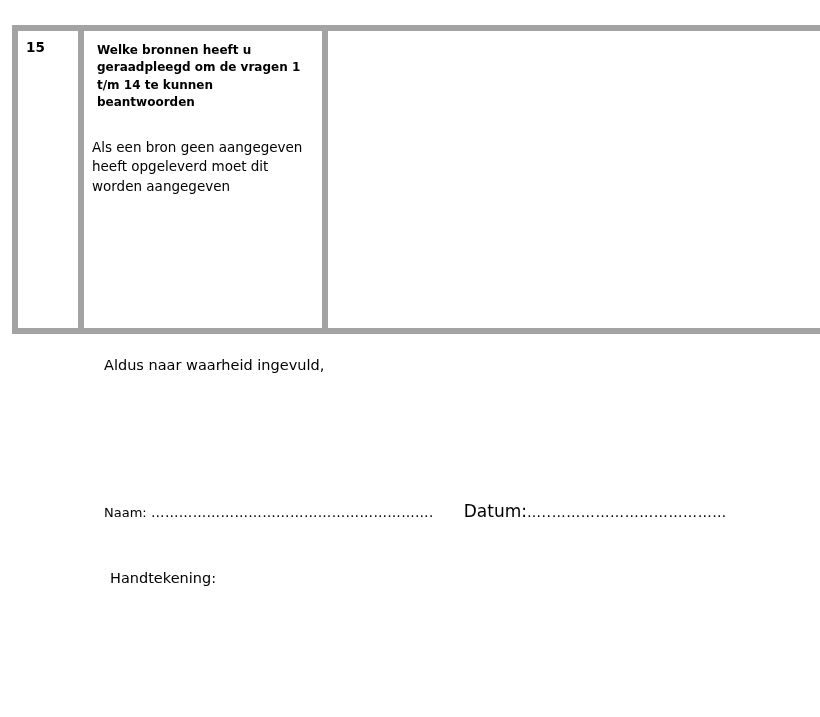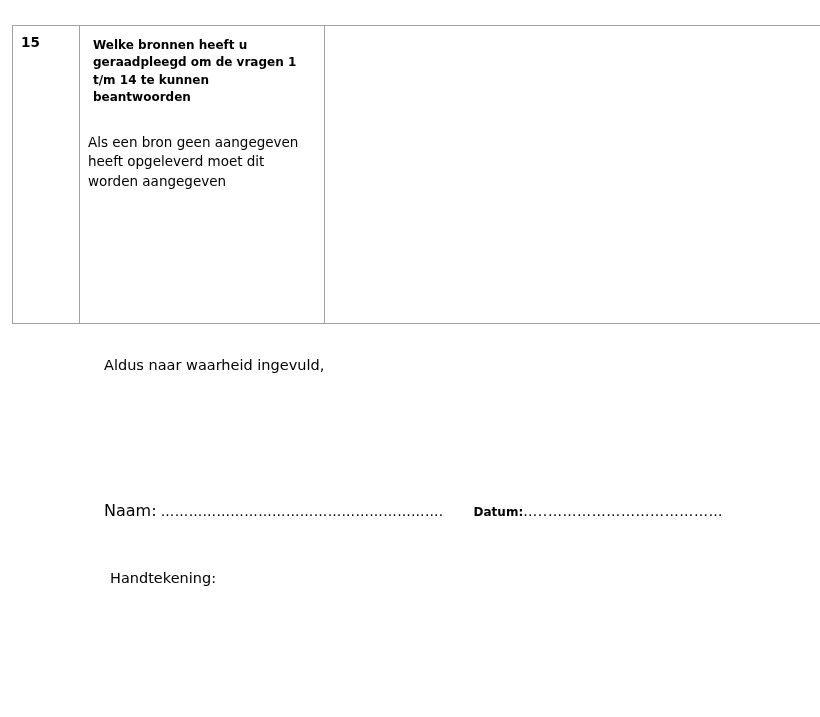--- a/index.html
+++ b/index.html
@@ -25,23 +25,23 @@
   
   .form-table {
     position: absolute;
     left: 12px;
     top: 25px;
     width: 788px;
     border-collapse: collapse;
     table-layout: fixed;
   }
   .form-table td {
-    border: 1px solid #a3a3a3;
+    border: 6px solid #a3a3a3;
     vertical-align: top;
-    padding: 6px 18px 6px 8px;
+    padding: 6px 12px 6px 8px;
   }
   .col-num {
     width: 40px;
     text-align: left;
   }
   .col-question {
     width: 218px;
   }
   .col-answer {
     width: 510px;
@@ -90,34 +90,33 @@
     top: 500px;
     width: 680px;
     font-size: 13.5px;
     line-height: 1.4;
     white-space: nowrap;
   }
   .sig-name {
     display: inline-block;
   }
   .sig-name .label {
-    font-size: 16px;
+    font-size: 13px;
     margin-top: 20px;
   }
   .sig-name .dots {
     font-size: 13.5px;
     letter-spacing: 0.4px;
   }
   .sig-date {
     display: inline-block;
     margin-left: 30px;
   }
   .sig-date .label {
-    font-size: 12px;
-    font-weight: bold;
+    font-size: 17px;
   }
   .sig-date .dots {
     font-size: 14px;
     letter-spacing: 0.6px;
   }
 
   .handtekening {
     position: absolute;
     left: 110px;
     top: 568px;

